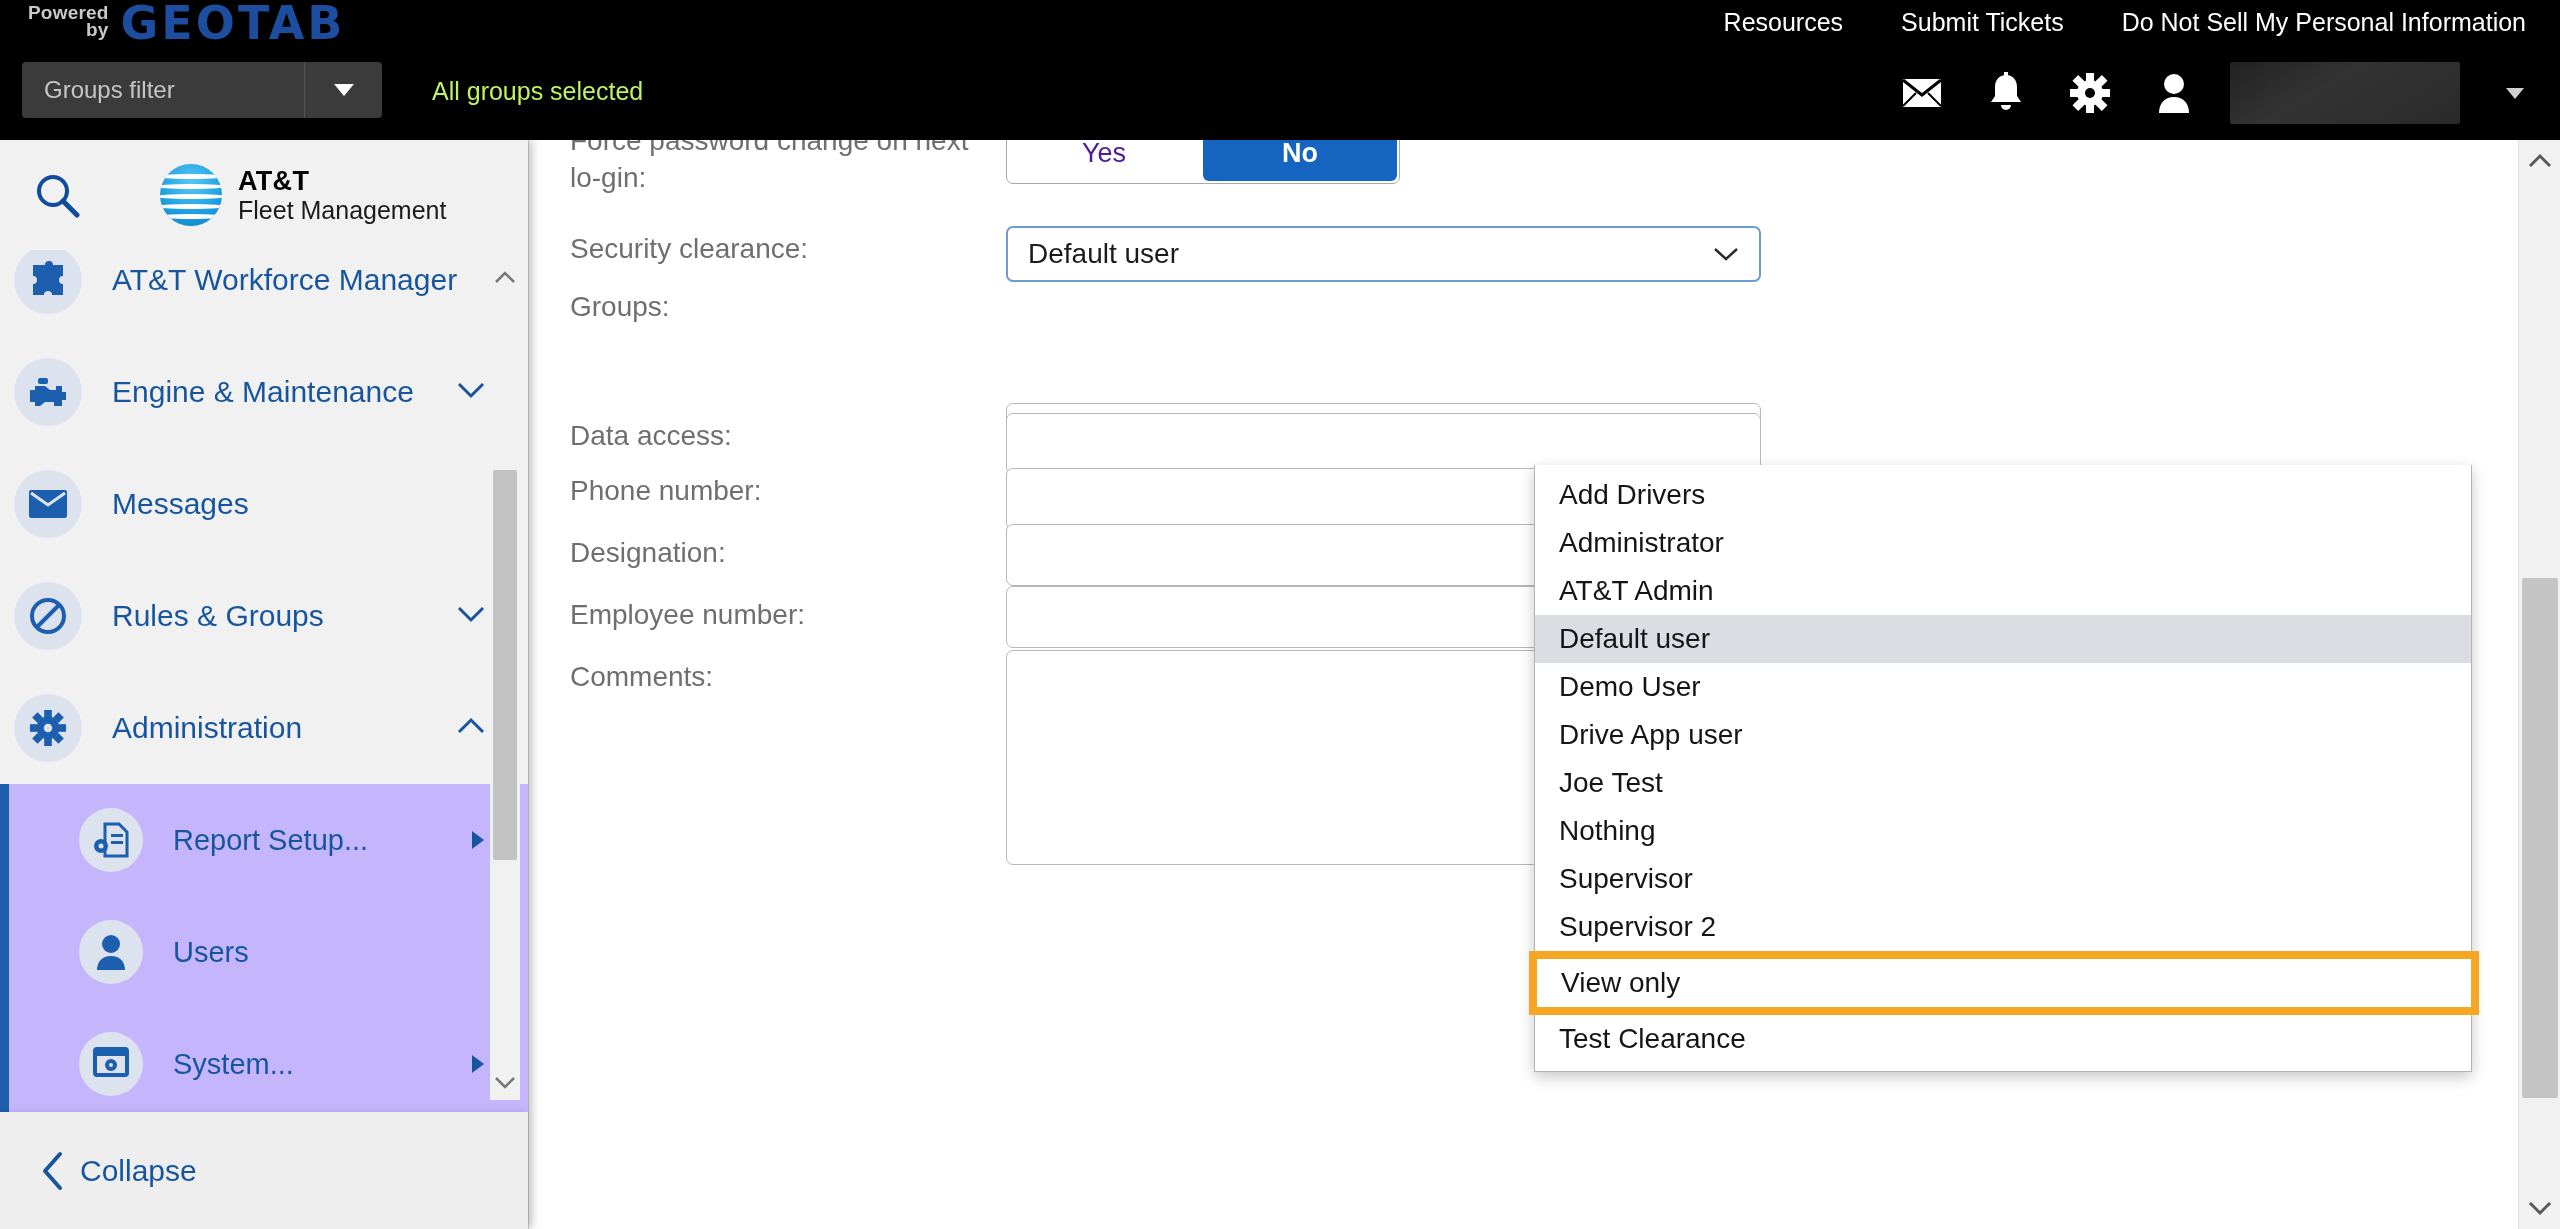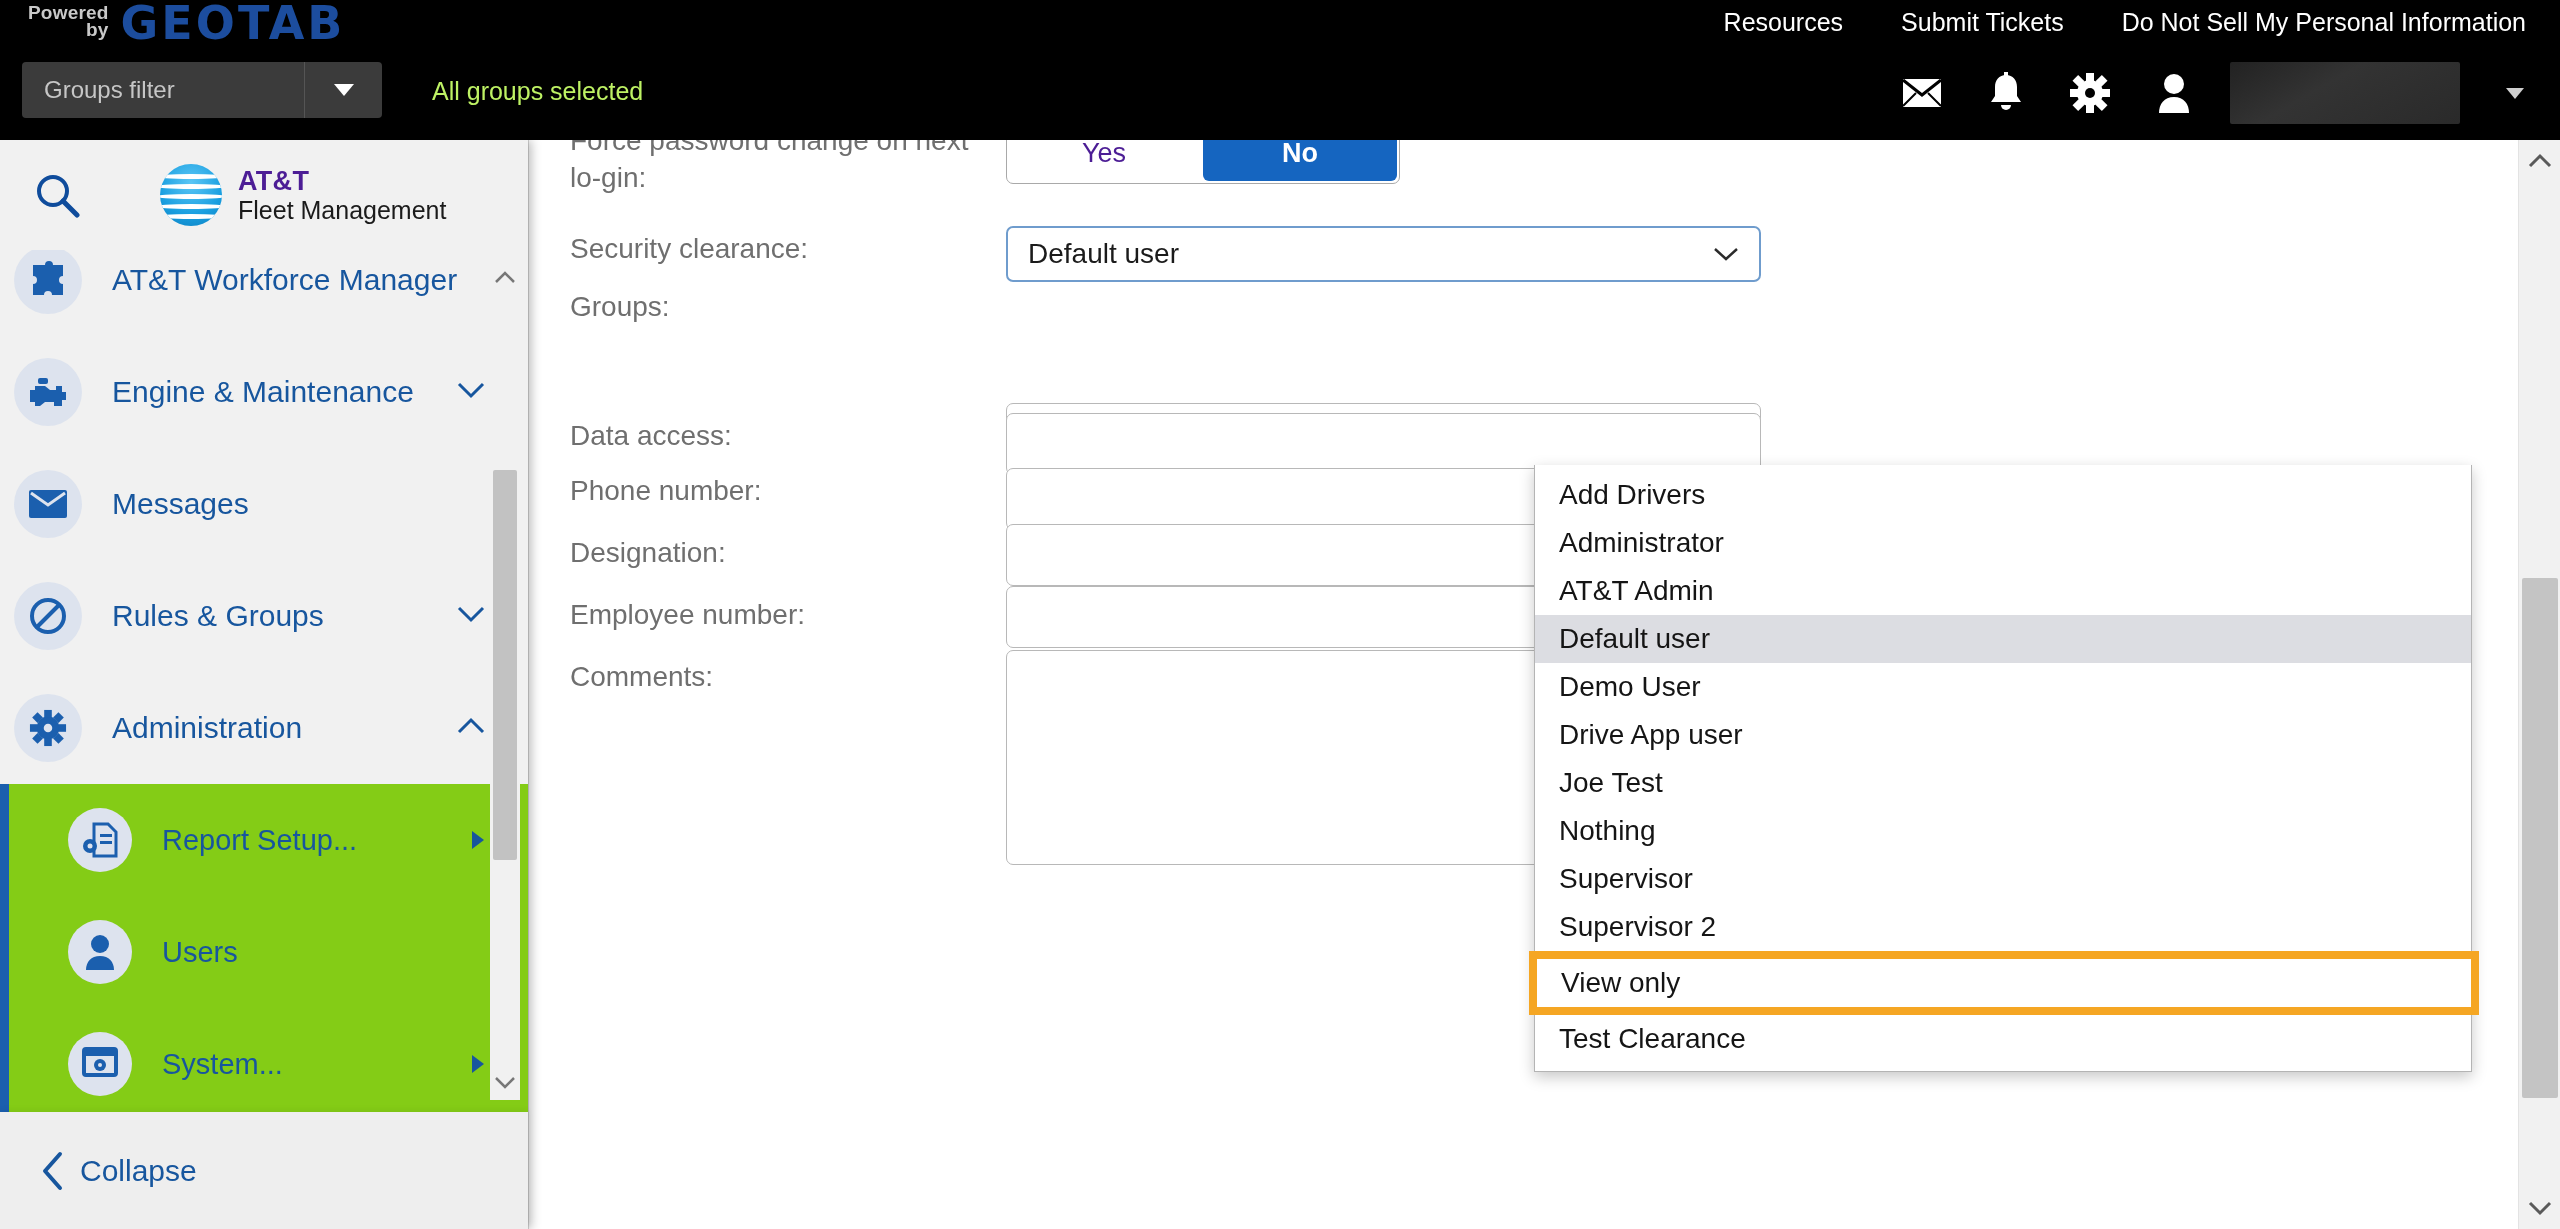--- a/index.html
+++ b/index.html
@@ -175,21 +175,21 @@
     background: #ffffff;
     border-radius: 50%;
   }
   .brand-text {
     margin-left: 16px;
     line-height: 1.12;
   }
   .brand-att {
     font-size: 27px;
     font-weight: bold;
-    color: #4c1d95;
+    color: #000000;
     letter-spacing: .3px;
   }
   .brand-sub {
     font-size: 25px;
     color: #1b1b1b;
   }
 
   .nav-scroll {
     position: relative;
     height: 862px;
@@ -224,23 +224,23 @@
     color: #17569e;
     white-space: nowrap;
   }
   .nav-chevron {
     position: absolute;
     right: 42px;
     color: #17569e;
   }
 
   .submenu {
-    background: #84cc16;
+    background: #c4b5fd;
     border-left: 9px solid #1b5fae;
-    padding-left: 31px;
+    padding-left: 42px;
   }
   .submenu .nav-item { padding-left: 28px; }
   .submenu .nav-icon { width: 64px; height: 64px; }
   .submenu .nav-label { font-size: 29px; }
   .sub-arrow {
     position: absolute;
     right: 44px;
     width: 0; height: 0;
     border-top: 9px solid transparent;
     border-bottom: 9px solid transparent;

